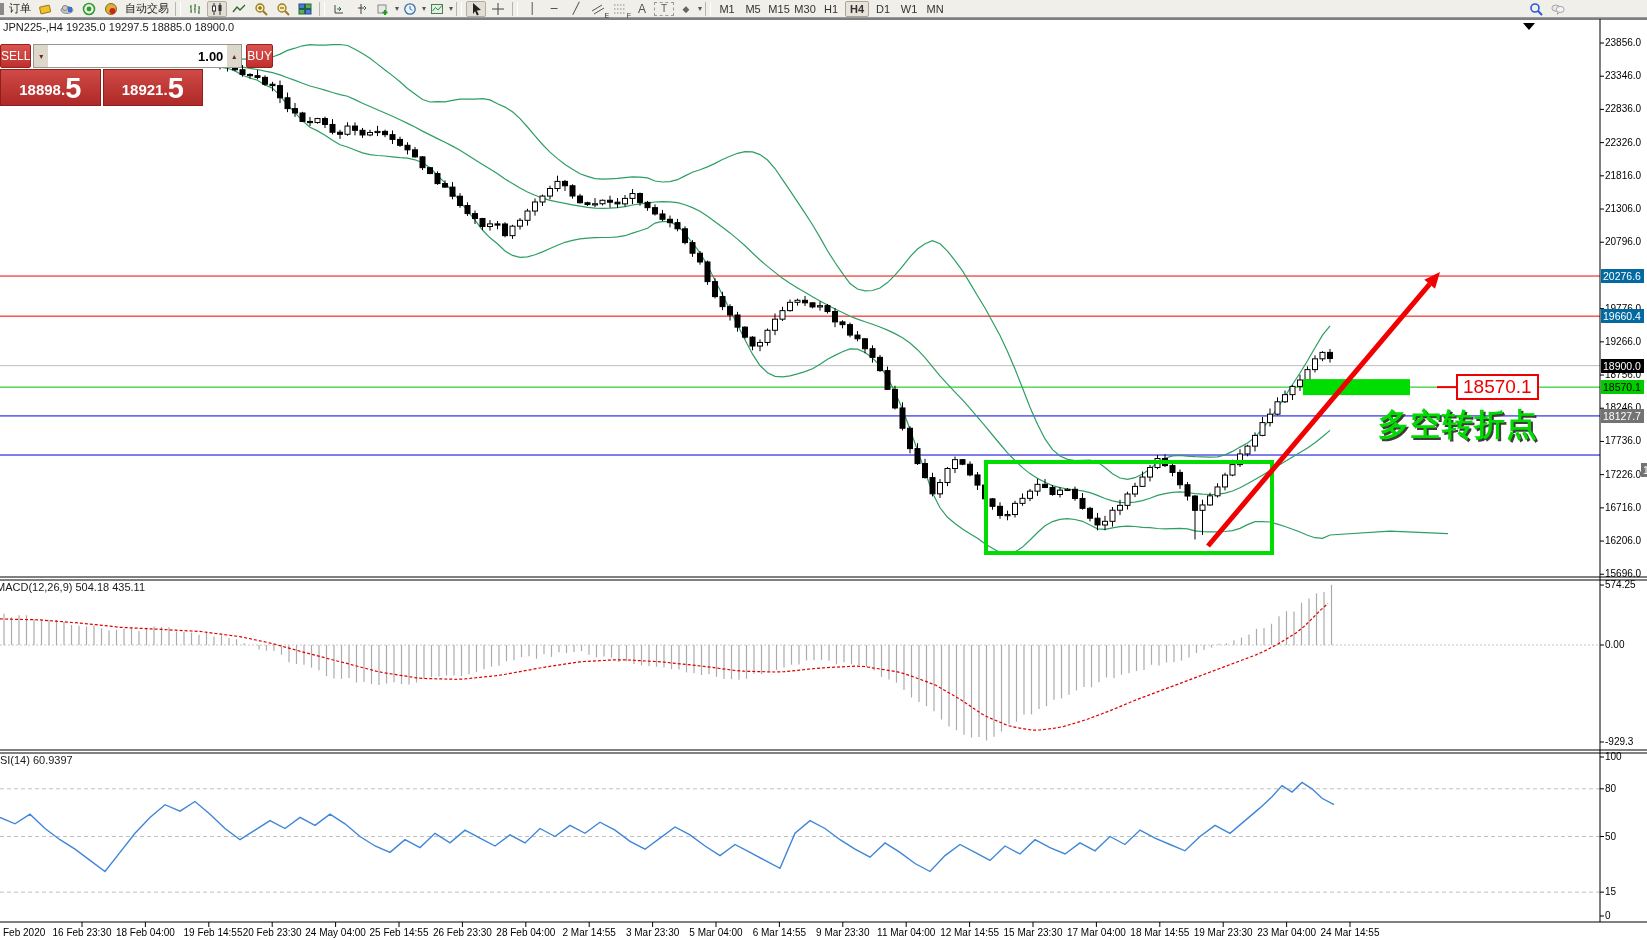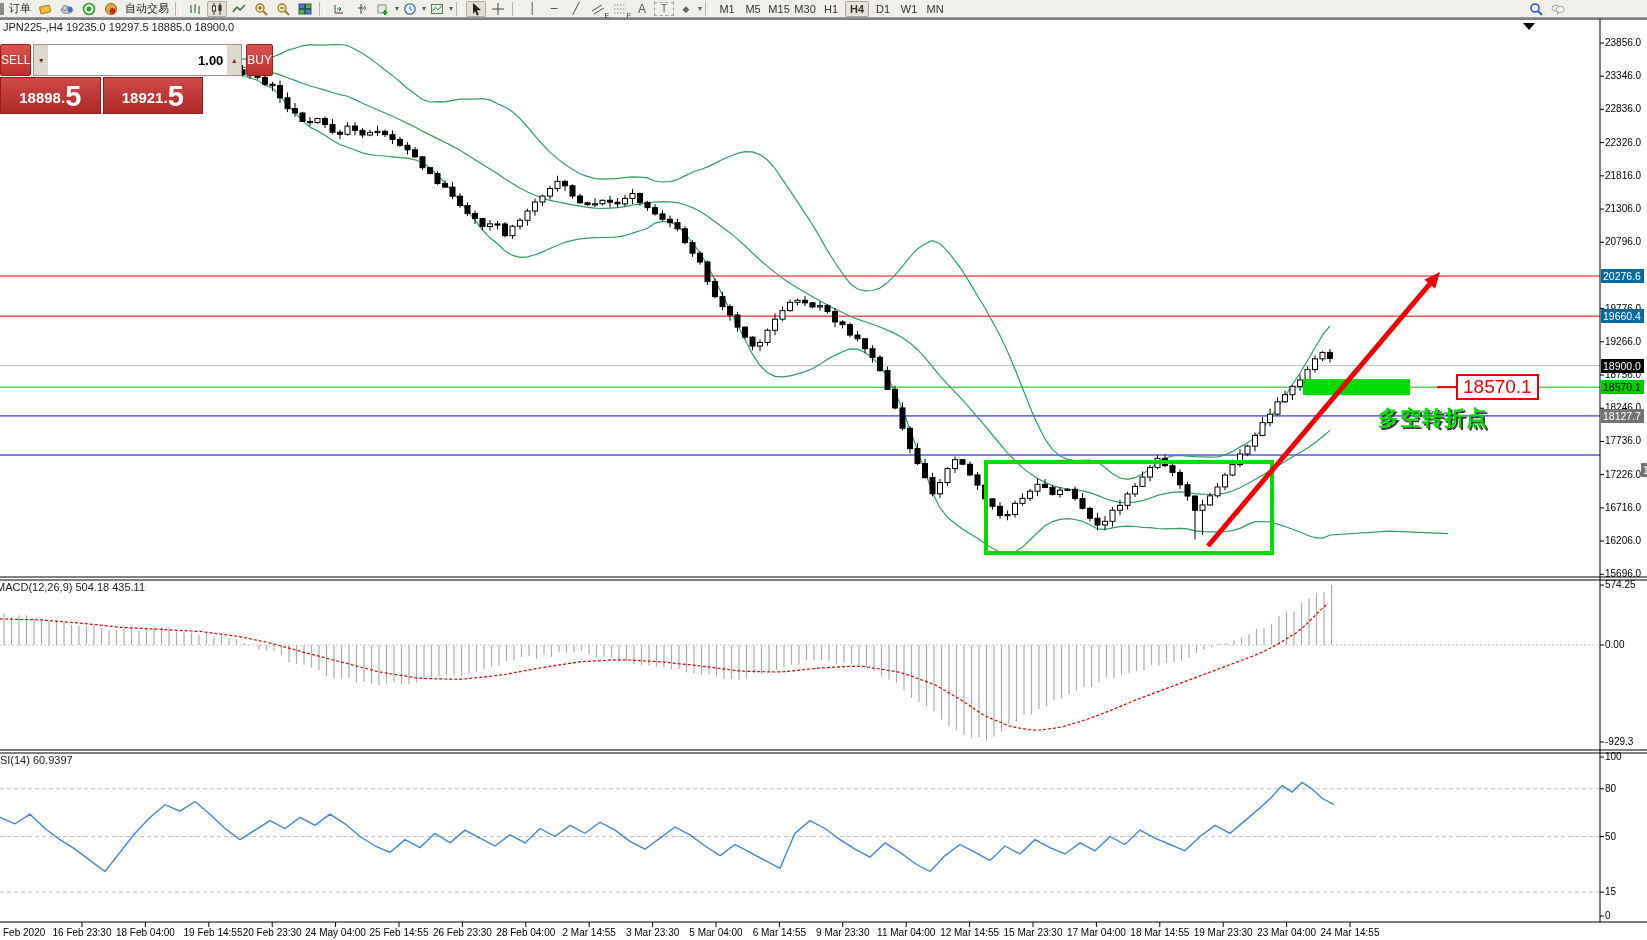--- a/index.html
+++ b/index.html
@@ -25,21 +25,21 @@
   .sub { position:absolute; right:-1px; bottom:-2px; font-size:7px; color:#333; }
   .cuticon { width:5px; height:12px; background:#8a8a8a; margin-right:2px; margin-left:-1px; }
   .ticon { width:14px; height:14px; display:block; }
   .tbar-right { position:absolute; right:78px; top:1px; display:flex; }
 
   
   .chart-title { position:absolute; left:3px; top:21px; font-size:11px; color:#1a1a1a; z-index:20; white-space:nowrap; }
 
   
   .qp { position:absolute; left:0; top:44px; width:203px; z-index:25; }
-  .qp-row1 { display:flex; height:32px; }
+  .qp-row1 { display:flex; height:24px; }
   .qp-btn { background:linear-gradient(#da5450,#bf302d); color:#fff; border:1px solid #97201e;
     border-radius:2px; font-size:12px; display:flex; align-items:center; justify-content:center; cursor:pointer; }
   .qp-sell { width:47px; } .qp-buy { width:49px; margin-left:2px; }
   .qp-stepper { display:flex; flex:1; margin:0 2px; border:1px solid #9a968c; background:#fff; }
   .qp-arrow { width:14px; background:#ddd8cc; color:#7a2020; font-size:8px;
     display:flex; align-items:center; justify-content:center; cursor:pointer; }
   .qp-vol { flex:1; border:none; outline:none; text-align:right; font-size:13px; font-weight:bold;
     padding-right:4px; font-family:"Liberation Sans",sans-serif; }
   .qp-row2 { display:flex; margin-top:1px; height:37px; }
   .qp-price { flex:1; background:linear-gradient(#d04a46,#ae2927); border:1px solid #8e1f1f;
@@ -52,21 +52,21 @@
   .ylab { position:absolute; left:1605px; font-size:10px; color:#000; z-index:5; white-space:nowrap; }
   .hl { position:absolute; left:1601px; font-size:10.5px; color:#fff; padding:1px 3px 1px 2px; z-index:6; white-space:nowrap; }
   .hl.red { background:#0369a1; } .hl.blue { background:#737373; }
   .hl.black { background:#000; } .hl.green { background:#00cc00; color:#000; }
   .indlab { position:absolute; font-size:11px; color:#1a1a1a; z-index:8; white-space:nowrap; }
   .tlab { position:absolute; top:927px; font-size:10px; color:#000; white-space:nowrap; z-index:5; }
 
   
   .callout { position:absolute; left:1456px; top:374px; border:2px solid #ee0000; color:#ee0000;
     background:#fff; font-size:19px; padding:0 5px; z-index:12; white-space:nowrap; }
-  .cn-note { position:absolute; left:1378px; top:404px; font-size:21px; font-weight:bold; color:#00dc00;
+  .cn-note { position:absolute; left:1378px; top:404px; font-size:31px; font-weight:bold; color:#00dc00;
     text-shadow:2px 2px 0 #3c3c3c; letter-spacing:1px; z-index:12; white-space:nowrap; }
 
   .splitter { position:absolute; left:0; width:1647px; height:6px; cursor:row-resize; z-index:15; }
   svg#gfx { position:absolute; left:0; top:0; z-index:1; }
 </style>
 </head>
 <body>
 <div id="stage">
 
 <svg id="gfx" width="1647" height="940">

